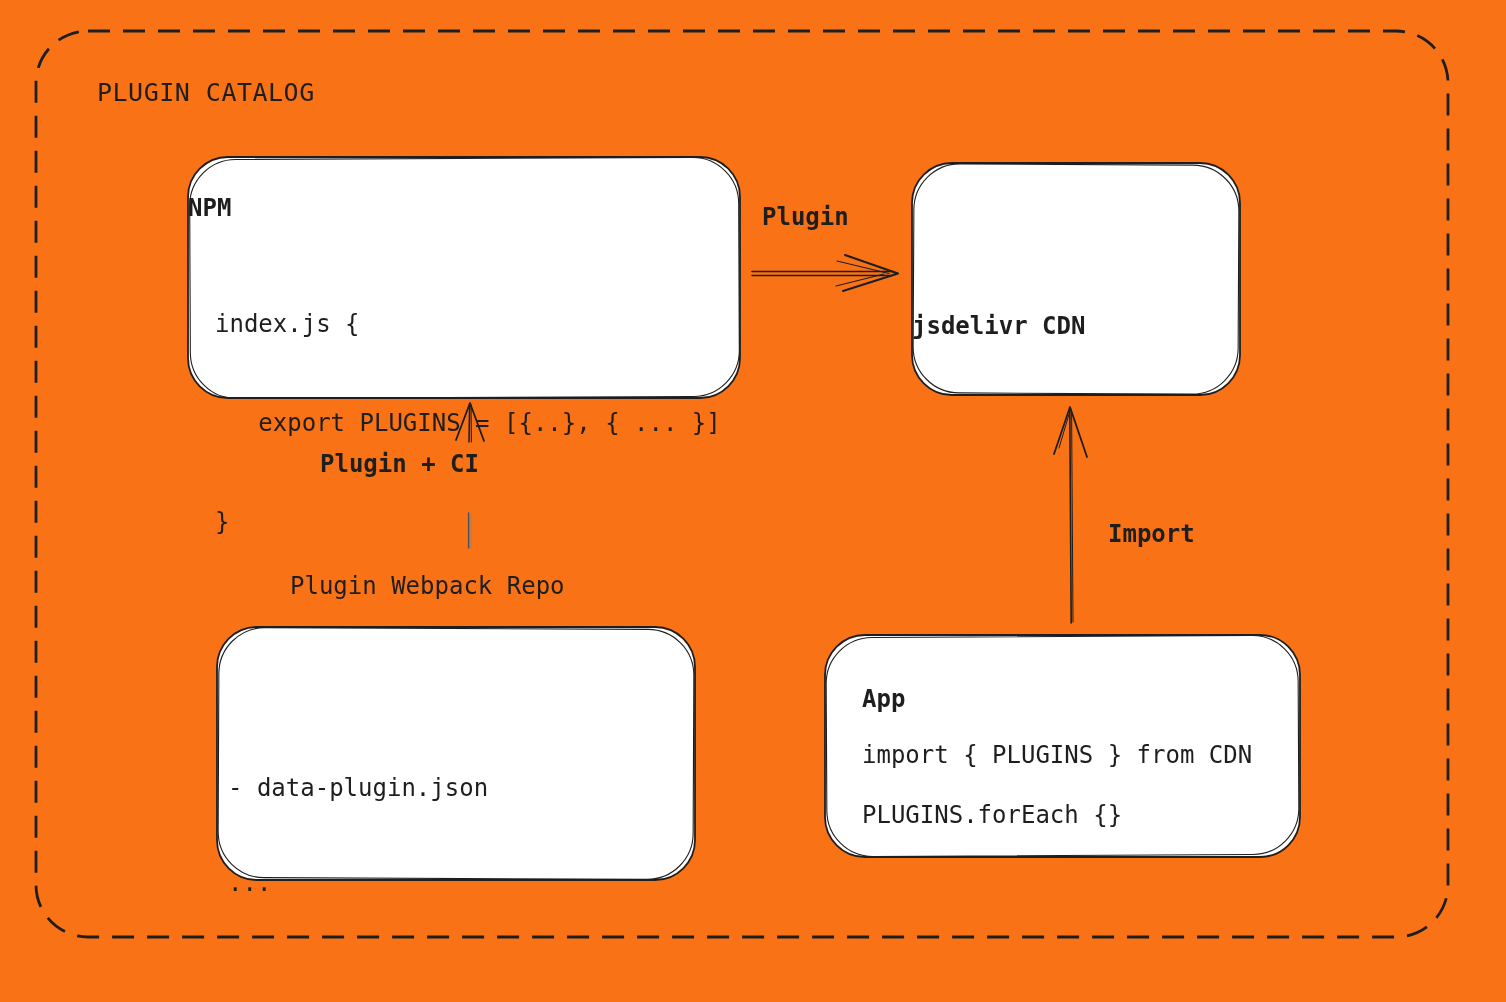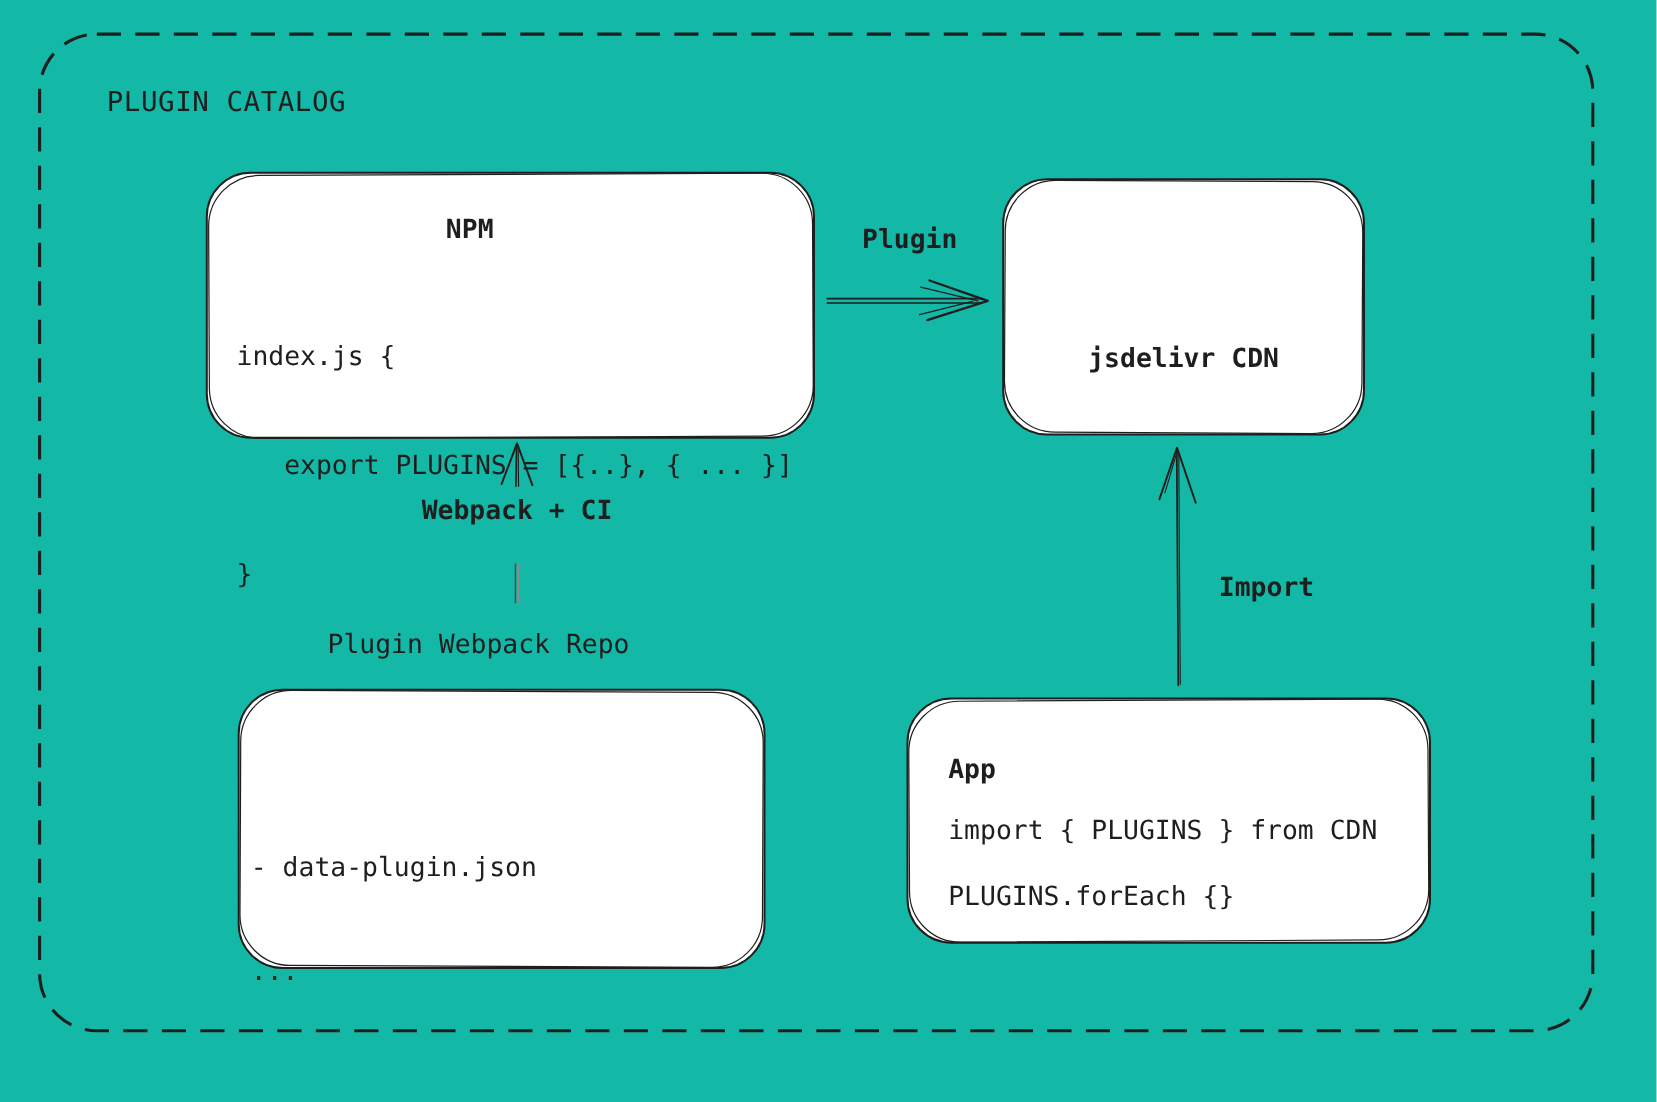--- a/index.html
+++ b/index.html
@@ -4,38 +4,38 @@
 <style>
   html, body {
     margin: 0;
     padding: 0;
     background: #ffffff;
   }
   .stage {
     position: relative;
     width: 1506px;
     height: 1002px;
-    background: #14b8a6;
+    background: #f97316;
     font-family: "DejaVu Sans Mono", "Liberation Mono", monospace;
     color: #1e1e1e;
     overflow: hidden;
   }
   .stage svg.layer {
     position: absolute;
     left: 0;
     top: 0;
   }
   .t {
     position: absolute;
     white-space: pre;
     font-size: 24px;
     line-height: 33px;
     color: #1e1e1e;
   }
-  .center { text-align: center; }
+  .center { text-align: left; }
   .semibold { font-weight: 600; }
   .frame-title {
     font-size: 25px;
     line-height: 26px;
     letter-spacing: 0.5px;
   }
   .code-block div { white-space: pre; }
   .list-block div { white-space: pre; }
 </style>
 </head>
@@ -108,21 +108,21 @@
   <div class="t code-block" style="left:215px; top:242px;">
     <div>index.js {</div>
     <div>   export PLUGINS = [{..}, { ... }]</div>
     <div>}</div>
   </div>
 
   <div class="t center semibold" style="left:762px; top:201px; width:130px;">Plugin</div>
 
   <div class="t center semibold" style="left:912px; top:265px; width:328px;margin-top:45px;">jsdelivr CDN</div>
 
-  <div class="t center semibold" style="left:320px; top:451px; width:300px; line-height:26px;">Webpack + CI</div>
+  <div class="t center semibold" style="left:320px; top:451px; width:300px; line-height:26px;">Plugin + CI</div>
 
   <div class="t center" style="left:290px; top:570px; width:290px;">Plugin Webpack Repo</div>
   <div class="t list-block" style="left:228px; top:710px; line-height:31.5px;">
     <div>- data-plugin.json</div>
     <div>...</div>
   </div>
 
   <div class="t semibold" style="left:862px; top:683px;">App</div>
   <div class="t" style="left:862px; top:739px;">import { PLUGINS } from CDN</div>
   <div class="t" style="left:862px; top:799px;">PLUGINS.forEach {}</div>

